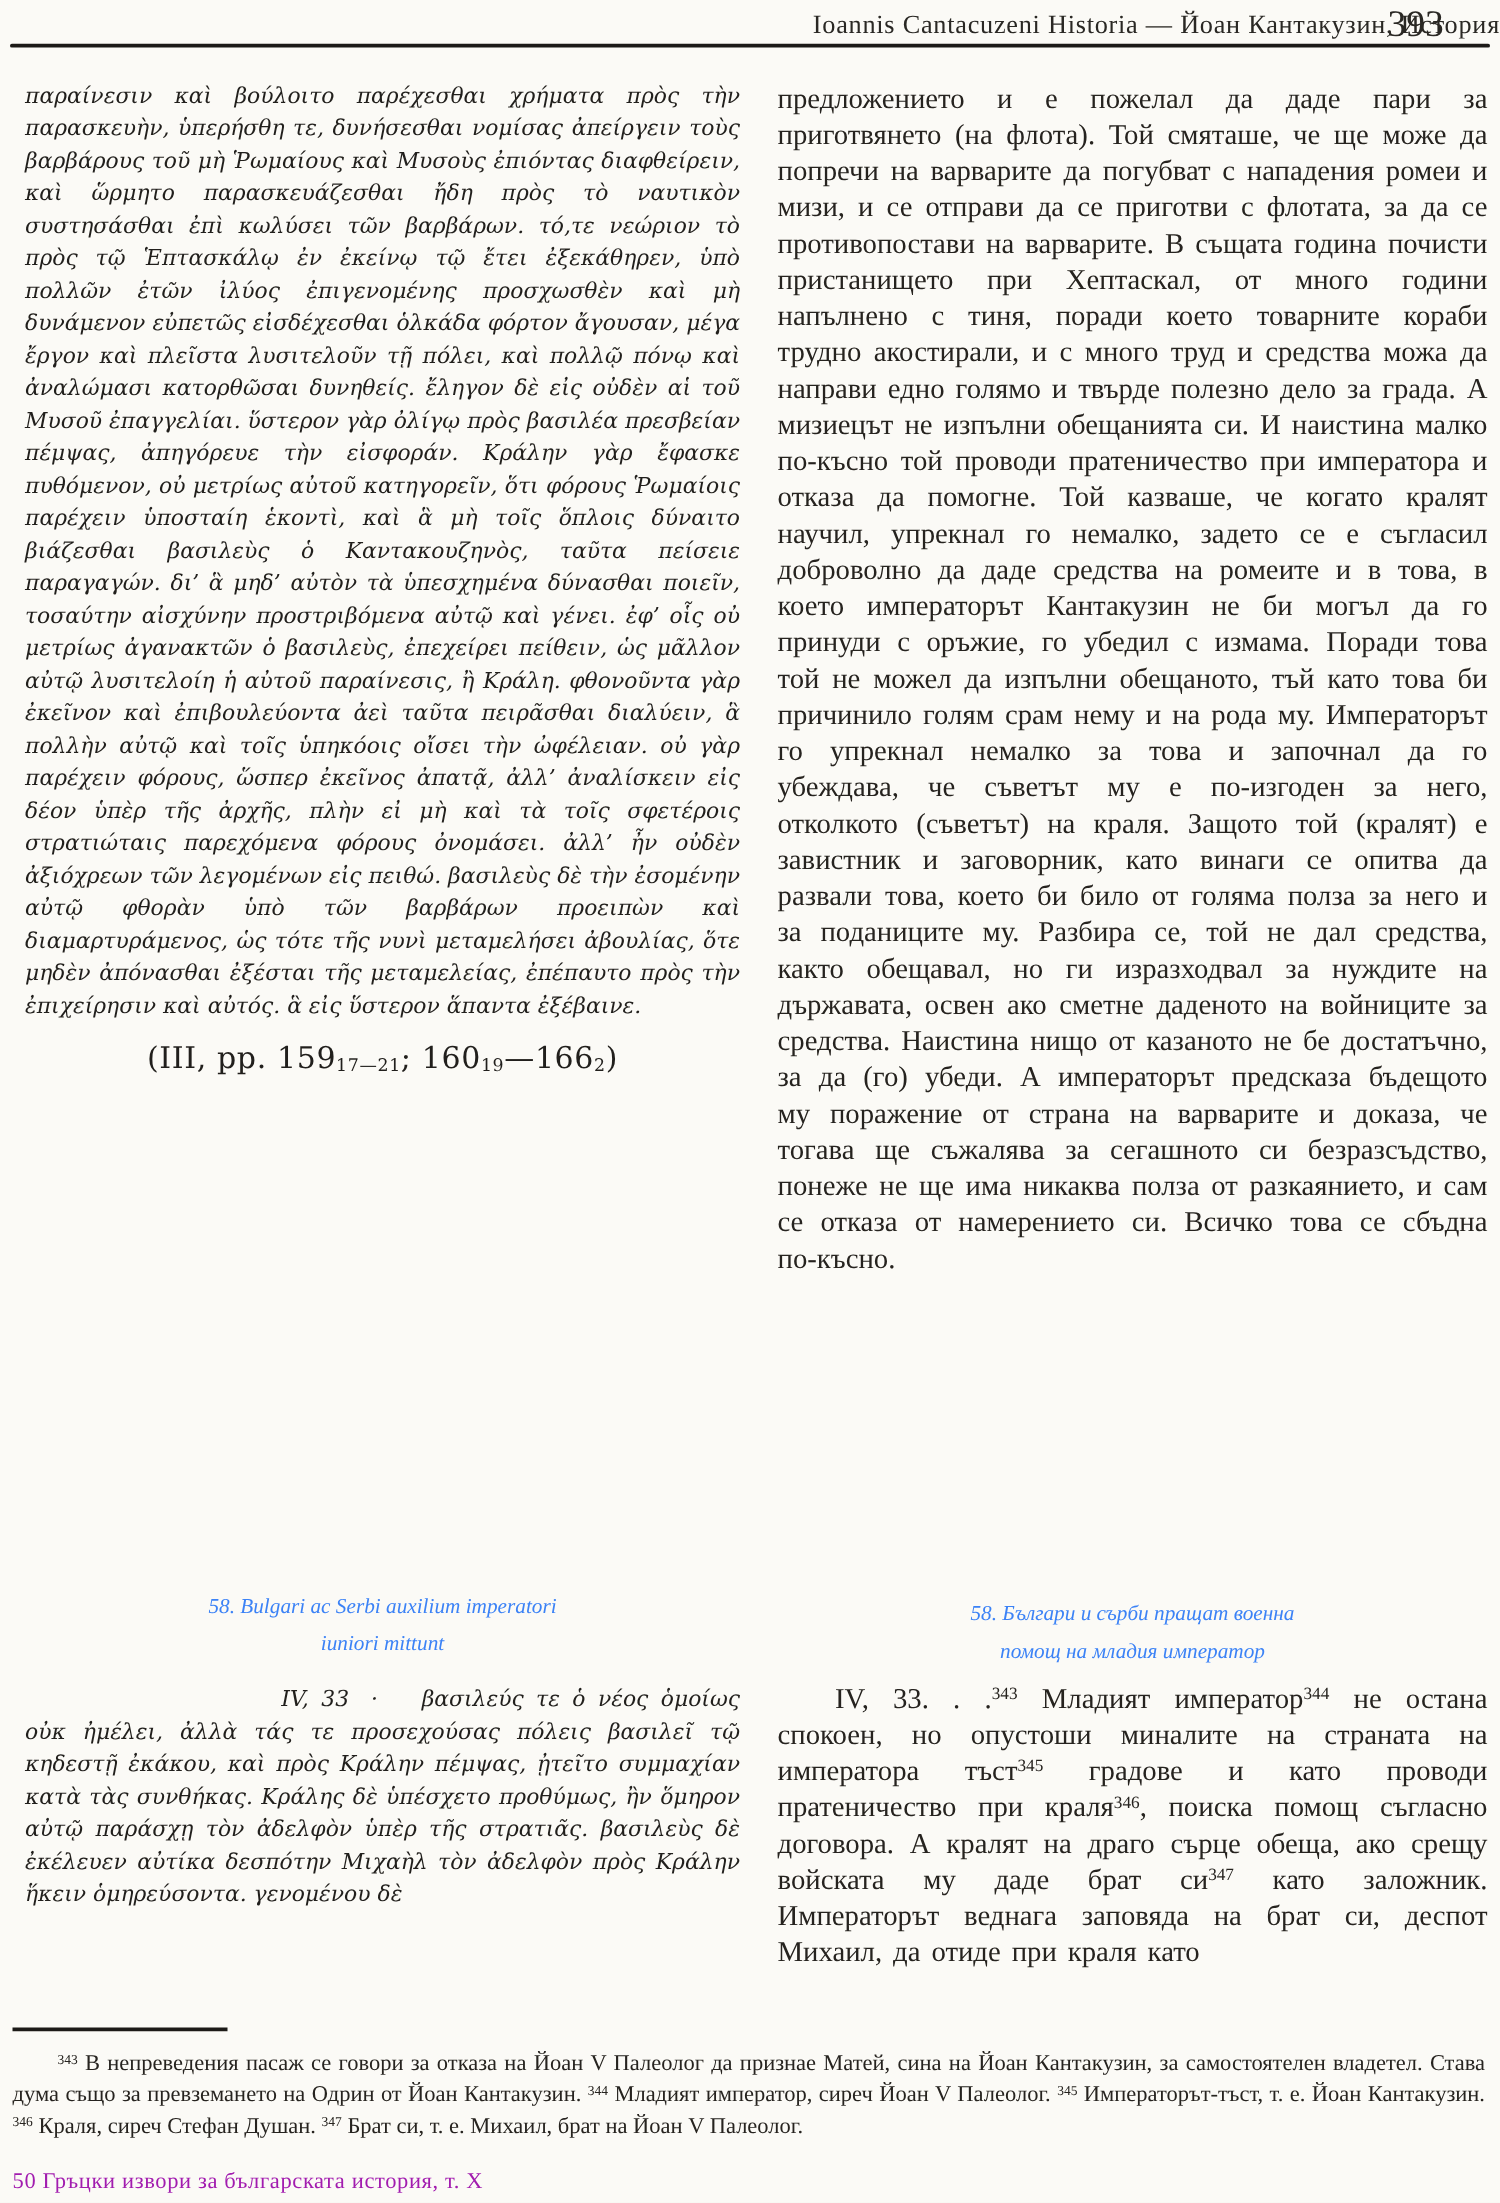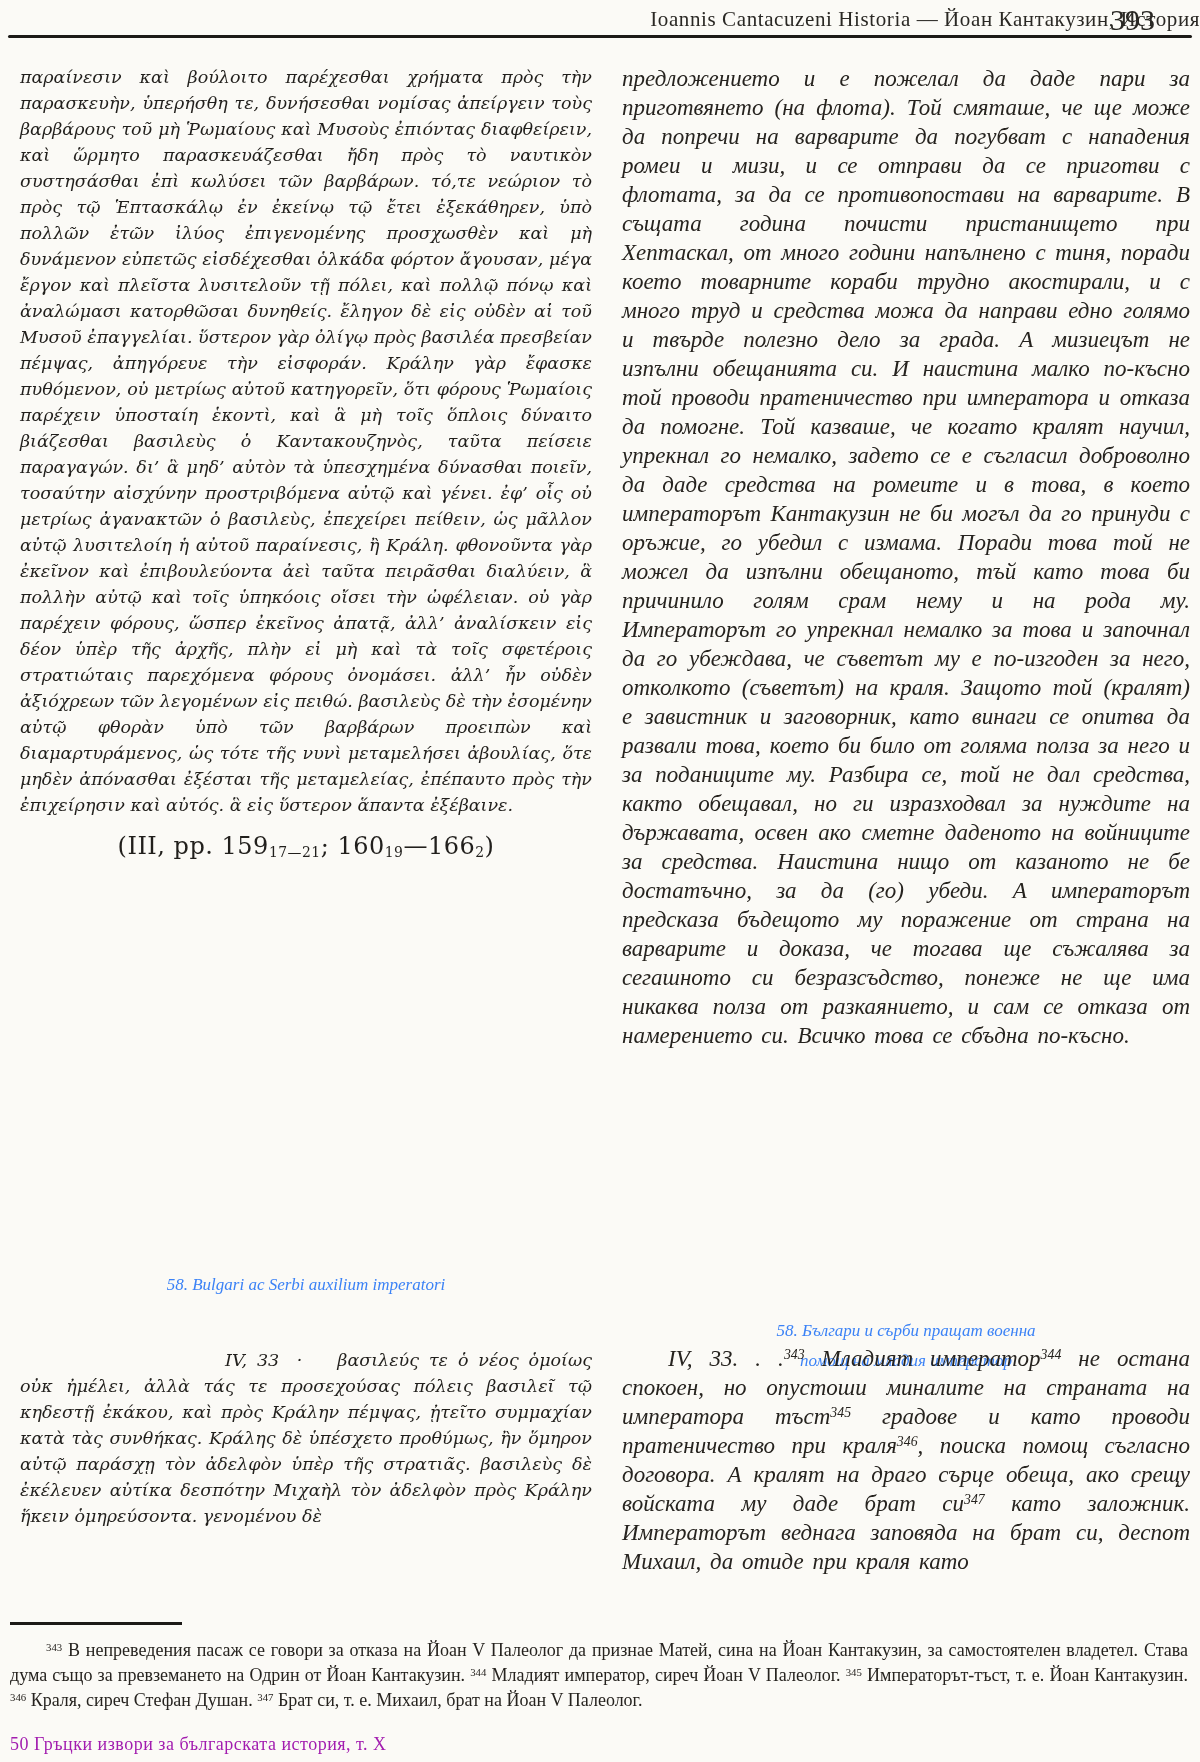--- a/index.html
+++ b/index.html
@@ -37,41 +37,40 @@
     font-style:italic;
     font-size:17.5px;line-height:26px;
     text-align:justify;
     margin:0;
   }
   .bulgarian{
     font-size:23px;line-height:29px;
     text-align:justify;word-spacing:3px;
     margin:0;
     color:#26231f;
-    font-style:italic;
   }
   .citation{
     margin:14px 0 0 0;
     text-align:center;
     font-size:24px;
     font-family:"DejaVu Serif",serif;
     letter-spacing:.5px;
   }
   .citation sub{font-size:58%;line-height:0;position:relative;bottom:-0.25em;vertical-align:baseline;}
 
   .section-heading{
     position:absolute;left:0;right:0;
     margin:16px;font-weight:normal;font-style:italic;
     text-align:center;
     font-size:17px;line-height:30px;
     color:#3b82f6;
   }
   .section-heading .hl{display:block;}
   .heading-left{top:1190px;font-family:"Liberation Serif",serif;}
-  .heading-right{top:1236px;font-style:italic;}
+  .heading-right{top:1196px;font-style:italic;}
 
   .greek-p2{position:absolute;left:0;right:0;top:1283px;text-indent:205px;}
   .bulgarian-p2{position:absolute;left:0;right:0;top:1280px;text-indent:46px;}
 
   sup{font-size:60%;line-height:0;position:relative;top:-0.5em;vertical-align:baseline;letter-spacing:0;}
 
   
   .footnote-sep{
     position:absolute;top:1622px;left:10px;width:172px;height:3px;
     background:#1c1a17;
@@ -100,20 +99,21 @@
 
   <div class="header-rule"></div>
 
   <section class="col col-left">
     <p class="greek">παραίνεσιν καὶ βούλοιτο παρέχεσθαι χρήματα πρὸς τὴν παρασκευὴν, ὑπερήσθη τε, δυνήσεσθαι νομίσας ἀπείργειν τοὺς βαρβάρους τοῦ μὴ Ῥωμαίους καὶ Μυσοὺς ἐπιόντας διαφθείρειν, καὶ ὥρμητο παρασκευάζεσθαι ἤδη πρὸς τὸ ναυτικὸν συστησάσθαι ἐπὶ κωλύσει τῶν βαρβάρων. τό,τε νεώριον τὸ πρὸς τῷ Ἑπτασκάλῳ ἐν ἐκείνῳ τῷ ἔτει ἐξεκάθηρεν, ὑπὸ πολλῶν ἐτῶν ἰλύος ἐπιγενομένης προσχωσθὲν καὶ μὴ δυνάμενον εὐπετῶς εἰσδέχεσθαι ὁλκάδα φόρτον ἄγουσαν, μέγα ἔργον καὶ πλεῖστα λυσιτελοῦν τῇ πόλει, καὶ πολλῷ πόνῳ καὶ ἀναλώμασι κατορθῶσαι δυνηθείς. ἔληγον δὲ εἰς οὐδὲν αἱ τοῦ Μυσοῦ ἐπαγγελίαι. ὕστερον γὰρ ὀλίγῳ πρὸς βασιλέα πρεσβείαν πέμψας, ἀπηγόρευε τὴν εἰσφοράν. Κράλην γὰρ ἔφασκε πυθόμενον, οὐ μετρίως αὐτοῦ κατηγορεῖν, ὅτι φόρους Ῥωμαίοις παρέχειν ὑποσταίη ἑκοντὶ, καὶ ἃ μὴ τοῖς ὅπλοις δύναιτο βιάζεσθαι βασιλεὺς ὁ Καντακουζηνὸς, ταῦτα πείσειε παραγαγών. δι’ ἃ μηδ’ αὐτὸν τὰ ὑπεσχημένα δύνασθαι ποιεῖν, τοσαύτην αἰσχύνην προστριβόμενα αὐτῷ καὶ γένει. ἐφ’ οἷς οὐ μετρίως ἀγανακτῶν ὁ βασιλεὺς, ἐπεχείρει πείθειν, ὡς μᾶλλον αὐτῷ λυσιτελοίη ἡ αὐτοῦ παραίνεσις, ἢ Κράλη. φθονοῦντα γὰρ ἐκεῖνον καὶ ἐπιβουλεύοντα ἀεὶ ταῦτα πειρᾶσθαι διαλύειν, ἃ πολλὴν αὐτῷ καὶ τοῖς ὑπηκόοις οἴσει τὴν ὠφέλειαν. οὐ γὰρ παρέχειν φόρους, ὥσπερ ἐκεῖνος ἀπατᾷ, ἀλλ’ ἀναλίσκειν εἰς δέον ὑπὲρ τῆς ἀρχῆς, πλὴν εἰ μὴ καὶ τὰ τοῖς σφετέροις στρατιώταις παρεχόμενα φόρους ὀνομάσει. ἀλλ’ ἦν οὐδὲν ἀξιόχρεων τῶν λεγομένων εἰς πειθώ. βασιλεὺς δὲ τὴν ἐσομένην αὐτῷ φθορὰν ὑπὸ τῶν βαρβάρων προειπὼν καὶ διαμαρτυράμενος, ὡς τότε τῆς νυνὶ μεταμελήσει ἀβουλίας, ὅτε μηδὲν ἀπόνασθαι ἐξέσται τῆς μεταμελείας, ἐπέπαυτο πρὸς τὴν ἐπιχείρησιν καὶ αὐτός. ἃ εἰς ὕστερον ἅπαντα ἐξέβαινε.</p>
 
     <p class="citation"><span>(III, pp. 159</span><sub>17—21</sub><span>; 160</span><sub>19</sub><span>—166</span><sub>2</sub><span>)</span></p>
 
     <h2 class="section-heading heading-left">
       <span class="hl">58. Bulgari ac Serbi auxilium imperatori</span>
+      <span class="hl">iuniori mittunt</span>
     </h2>
 
     <p class="greek greek-p2">IV, 33 ·  βασιλεύς τε ὁ νέος ὁμοίως οὐκ ἠμέλει, ἀλλὰ τάς τε προσεχούσας πόλεις βασιλεῖ τῷ κηδεστῇ ἐκάκου, καὶ πρὸς Κράλην πέμψας, ᾐτεῖτο συμμαχίαν κατὰ τὰς συνθήκας. Κράλης δὲ ὑπέσχετο προθύμως, ἢν ὅμηρον αὐτῷ παράσχῃ τὸν ἀδελφὸν ὑπὲρ τῆς στρατιᾶς. βασιλεὺς δὲ ἐκέλευεν αὐτίκα δεσπότην Μιχαὴλ τὸν ἀδελφὸν πρὸς Κράλην ἥκειν ὁμηρεύσοντα. γενομένου δὲ</p>
   </section>
 
   <section class="col col-right">
     <p class="bulgarian">предложението и е пожелал да даде пари за приготвянето (на флота). Той смяташе, че ще може да попречи на варварите да погубват с нападения ромеи и мизи, и се отправи да се приготви с флотата, за да се противопостави на варварите. В същата година почисти пристанището при Хептаскал, от много години напълнено с тиня, поради което товарните кораби трудно акостирали, и с много труд и средства можа да направи едно голямо и твърде полезно дело за града. А мизиецът не изпълни обещанията си. И наистина малко по-късно той проводи пратеничество при императора и отказа да помогне. Той казваше, че когато кралят научил, упрекнал го немалко, задето се е съгласил доброволно да даде средства на ромеите и в това, в което императорът Кантакузин не би могъл да го принуди с оръжие, го убедил с измама. Поради това той не можел да изпълни обещаното, тъй като това би причинило голям срам нему и на рода му. Императорът го упрекнал немалко за това и започнал да го убеждава, че съветът му е по-изгоден за него, отколкото (съветът) на краля. Защото той (кралят) е завистник и заговорник, като винаги се опитва да развали това, което би било от голяма полза за него и за поданиците му. Разбира се, той не дал средства, както обещавал, но ги изразходвал за нуждите на държавата, освен ако сметне даденото на войниците за средства. Наистина нищо от казаното не бе достатъчно, за да (го) убеди. А императорът предсказа бъдещото му поражение от страна на варварите и доказа, че тогава ще съжалява за сегашното си безразсъдство, понеже не ще има никаква полза от разкаянието, и сам се отказа от намерението си. Всичко това се сбъдна по-късно.</p>
 
     <h2 class="section-heading heading-right">
       <span class="hl">58. Българи и сърби пращат военна</span>

